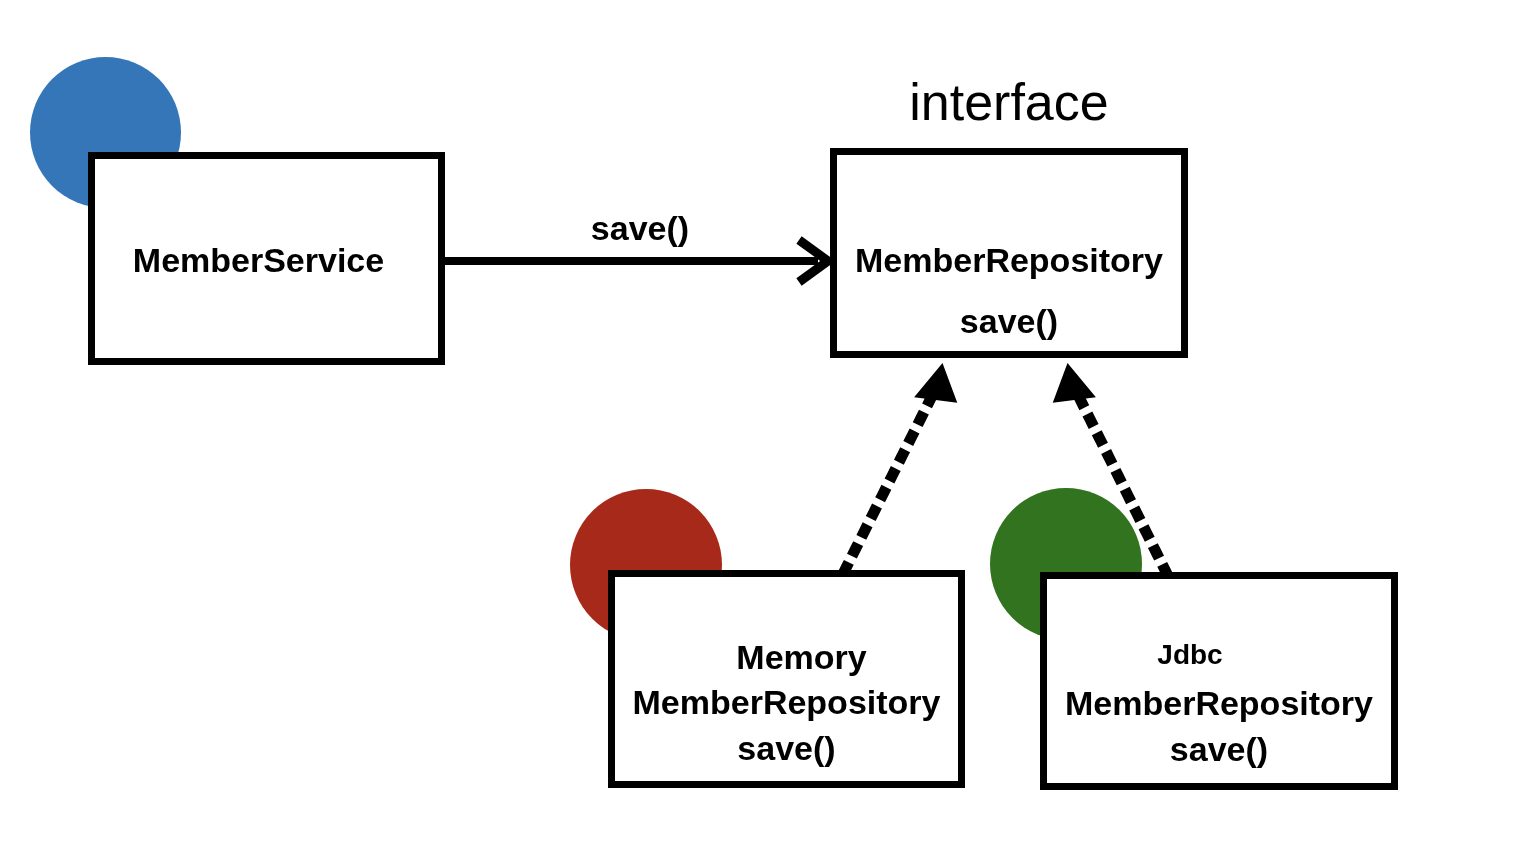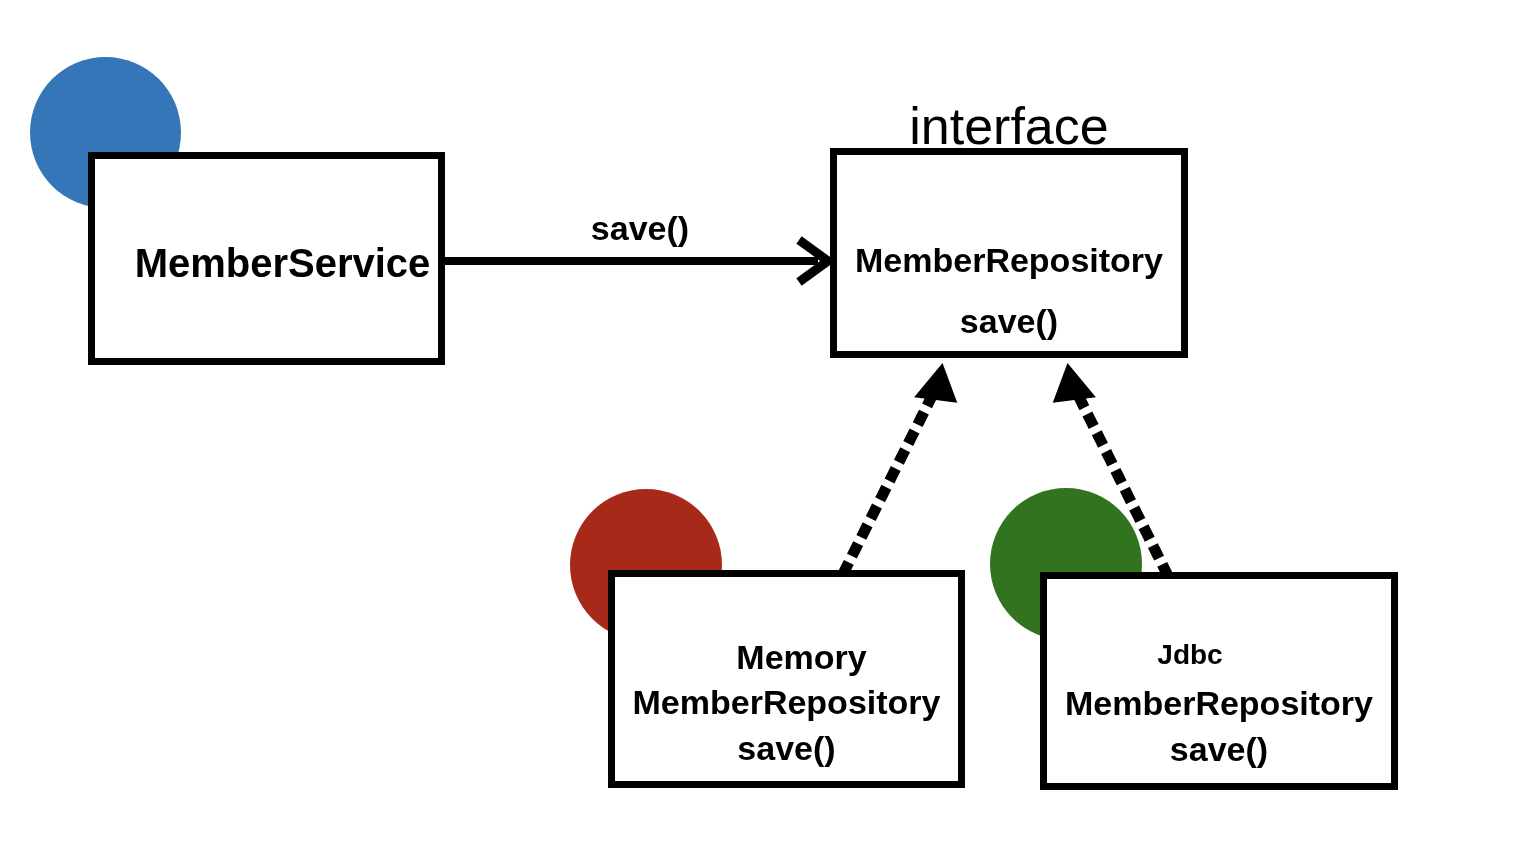--- a/index.html
+++ b/index.html
@@ -58,25 +58,25 @@
     text-align: center;
     color: #000000;
     font-weight: bold;
     white-space: nowrap;
     z-index: 4;
   }
 
   
   #box-member-service { left: 88px; top: 152px; width: 357px; height: 213px; }
   #circle-member-service { left: 30px; top: 57px; width: 151px; height: 151px; }
-  #label-member-service { top: 243px; left: 104px; width: 357px; font-size: 40px; }
+  #label-member-service { top: 243px; left: 80px; width: 357px; font-size: 34px; }
 
   
   #box-member-repository { left: 830px; top: 148px; width: 358px; height: 210px; }
-  #label-interface { left: 830px; top: 96px; width: 358px; font-size: 52px; }
+  #label-interface { left: 830px; top: 72px; width: 358px; font-size: 52px; }
   #label-member-repository { top: 243px; left: 830px; width: 358px; font-size: 34px; }
   #label-member-repository-save { top: 304px; left: 830px; width: 358px; font-size: 34px; }
 
   
   #box-memory-repository { left: 608px; top: 570px; width: 357px; height: 218px; }
   #circle-memory-repository { left: 570px; top: 489px; width: 152px; height: 152px; }
   #label-memory-line1 { top: 640px; left: 608px; width: 387px; font-size: 34px; }
   #label-memory-line2 { top: 685px; left: 605px; width: 363px; font-size: 34px; }
   #label-memory-save { top: 731px; left: 608px; width: 357px; font-size: 34px; }
 

